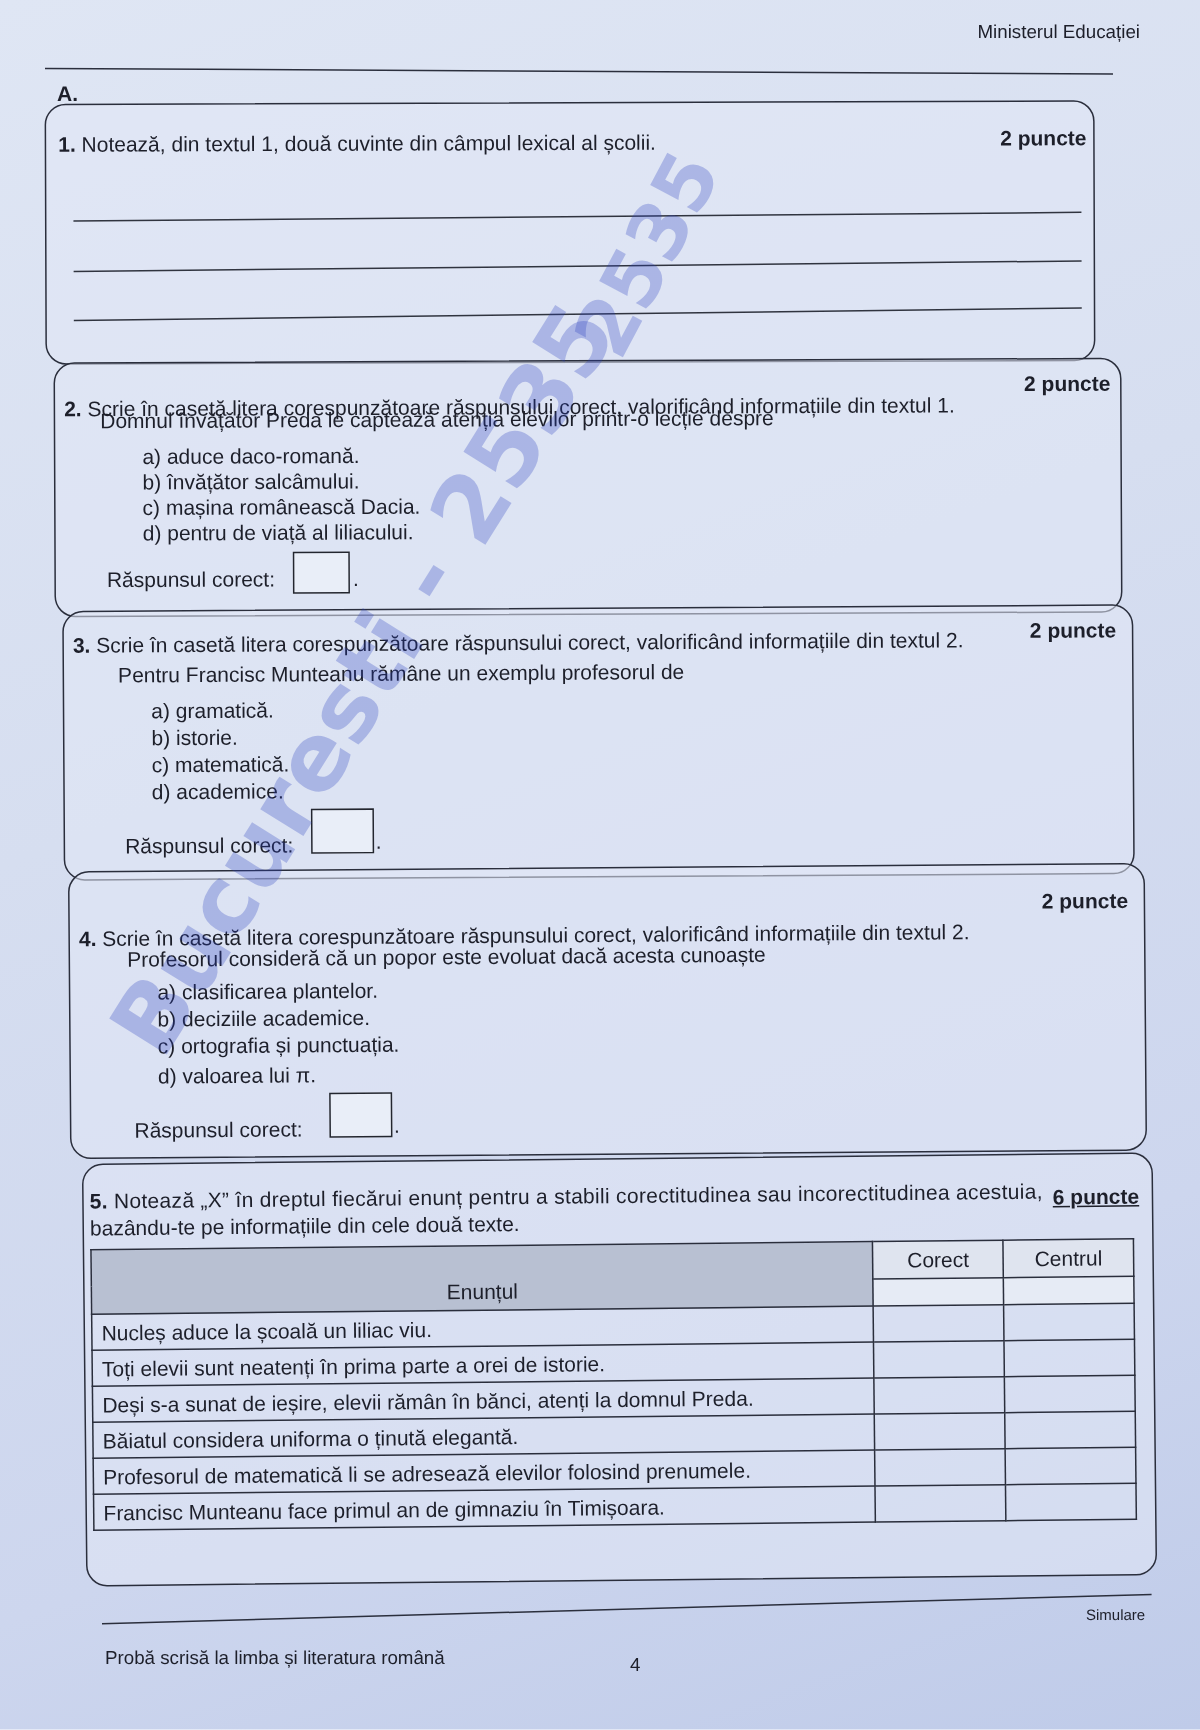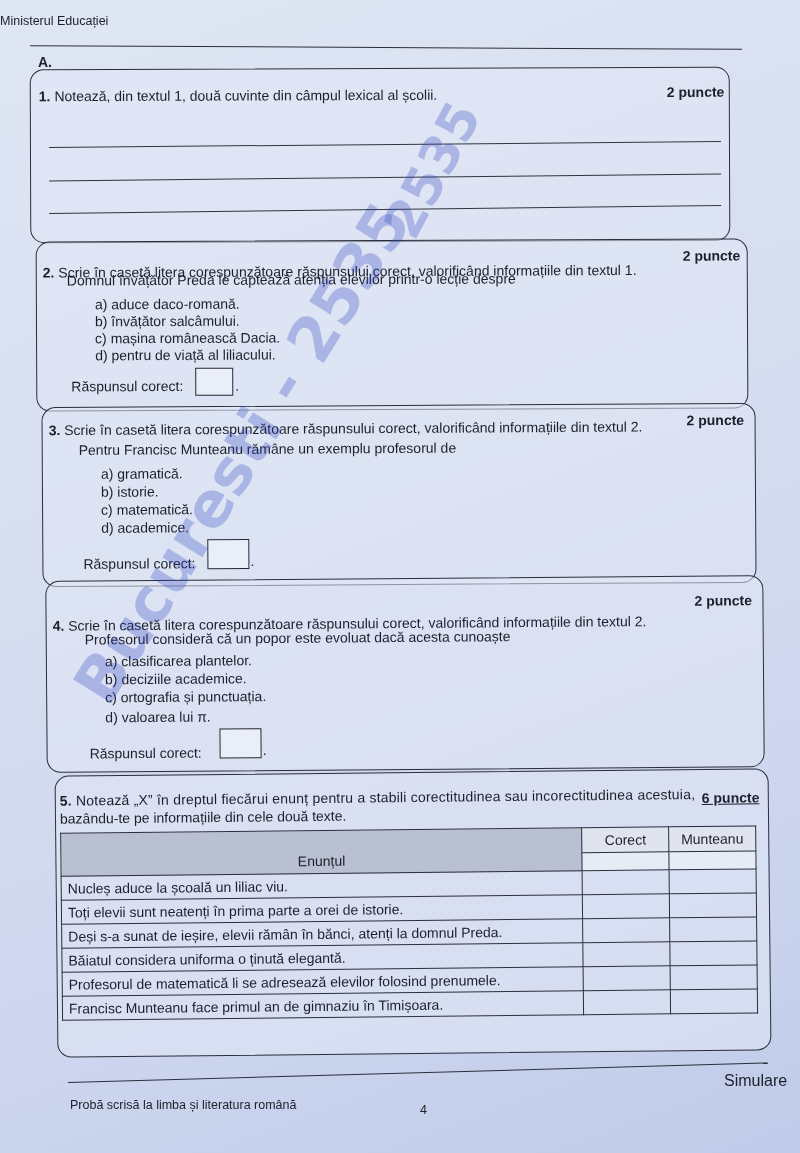--- a/index.html
+++ b/index.html
@@ -2,21 +2,21 @@
 <html><head>
 <meta charset="utf-8">
 <style>
   html, body { margin: 0; padding: 0; }
   body {
     width: 800px; height: 1153px; overflow: hidden; position: relative;
     background: linear-gradient(160deg, #dfe6f4 0%, #d6def0 40%, #cdd6ee 75%, #bfcbe9 100%);
     font-family: "Liberation Sans", sans-serif; color: #1d1f2a;
   }
   .page { position: absolute; inset: 0; }
-  .hdr { position: absolute; top: 14px; left: 0; width: 760px; text-align: left; font-size: 12.5px; line-height: 15px; }
+  .hdr { position: absolute; top: 14px; left: 0; width: 760px; text-align: right; font-size: 12.5px; line-height: 15px; }
   .hdr .l2 { padding-left: 20px; }
   .hdr-rule { position: absolute; left: 30px; top: 47px; width: 712px; height: 0; border-top: 1.3px solid #2b2f3d; transform: rotate(0.3deg); }
   .section-a { position: absolute; left: 38px; top: 54px; font-weight: bold; font-size: 14px; }
   .box {
     position: absolute; border: 1.6px solid #2a2e3c; border-radius: 14px;
     background: rgba(225,232,246,0.55);
   }
   .q { font-size: 14px; line-height: 17px; position: absolute; }
   .q .num { font-weight: bold; }
   .pts { position: absolute; font-weight: bold; font-size: 14px; }
@@ -26,21 +26,21 @@
   .ans-box { position: absolute; border: 1.6px solid #23262f; background: #e9eef8; }
   .dot { position: absolute; font-size: 14px; }
   .line { position: absolute; height: 0; border-top: 1.3px solid #30343f; }
   table.st { position: absolute; border-collapse: collapse; font-size: 14px; }
   table.st td, table.st th { border: 1.3px solid #2a2e3c; height: 23px; padding: 0 6px; text-align: left; font-weight: normal; }
   table.st th { background: #b8c0d2; text-align: center; height: 38px; }
   table.st th.small { background: #dfe4ef; height: 22px; }
   .foot-rule { position: absolute; left: 68px; top: 1082px; width: 700px; border-top: 1.3px solid #2b2f3d; transform: rotate(-1.6deg); transform-origin: left; }
   .foot-left { position: absolute; left: 70px; top: 1098px; font-size: 12.5px; }
   .foot-page { position: absolute; left: 420px; top: 1103px; font-size: 12.5px; }
-  .foot-right { position: absolute; left: 724px; top: 1072px; font-size: 16px; }
+  .foot-right { position: absolute; left: 724px; top: 1072px; font-size: 10px; }
   .wm { position: absolute; color: rgba(40,60,190,0.28); font-weight: bold; font-family: "DejaVu Sans", sans-serif; pointer-events: none; white-space: nowrap; }
 </style>
 </head>
 <body>
 
 <div class="page">
 
   <div class="hdr">
     <div>Ministerul Educației</div>
   </div>
@@ -113,21 +113,21 @@
       <span>Notează „X” în dreptul fiecărui enunț pentru a stabili corectitudinea sau incorectitudinea acestuia,</span>
     </div>
     <div class="q" style="left:4px;top:34px;">bazându-te pe informațiile din cele două texte.</div>
     <div class="pts" style="left:646px;top:20px;text-decoration:underline;">6 puncte</div>
 
     <table class="st" style="left:4px;top:56px;width:696px;">
       <thead>
         <tr>
           <th rowspan="2" style="width:510px;vertical-align:bottom;padding-bottom:4px;">Enunțul</th>
           <th class="small" style="width:74px;">Corect</th>
-          <th class="small" style="width:74px;">Munteanu</th>
+          <th class="small" style="width:74px;">Centrul</th>
         </tr>
         <tr>
           <th class="small" style="background:#e6ebf5;height:16px;"></th>
           <th class="small" style="background:#e6ebf5;height:16px;"></th>
         </tr>
       </thead>
       <tbody>
         <tr>
           <td>Nucleș aduce la școală un liliac viu.</td>
           <td></td>

